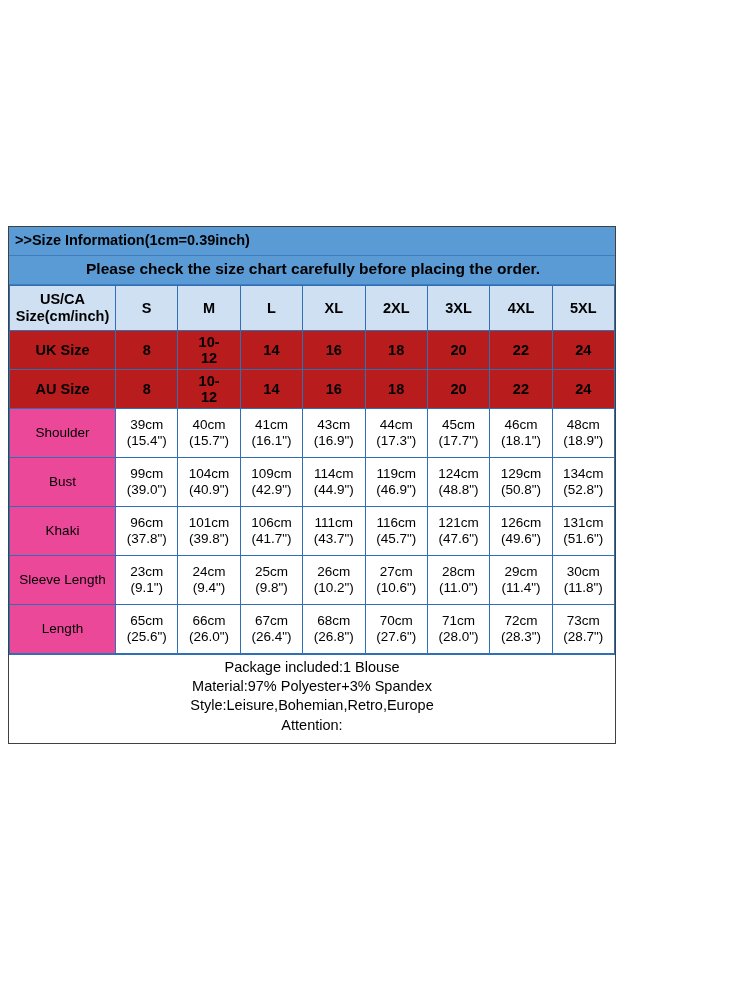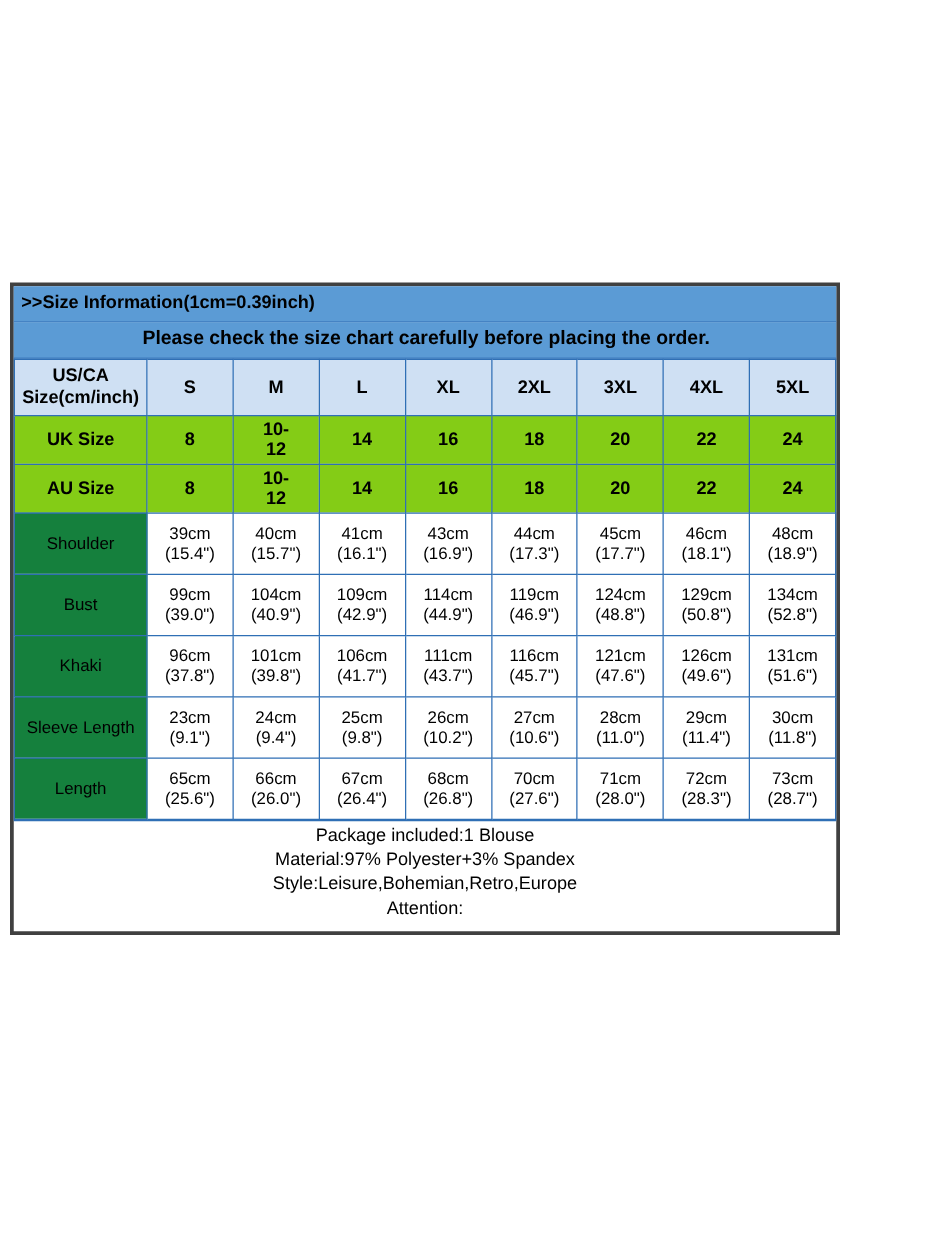--- a/index.html
+++ b/index.html
@@ -11,22 +11,22 @@
     width: 750px;
     height: 1000px;
     font-family: "Liberation Sans", sans-serif;
     position: relative;
     overflow: hidden;
   }
   #chart-wrap {
     position: absolute;
     left: 8px;
     top: 226px;
-    width: 664px;
-    border: 3px solid #404040;
+    width: 608px;
+    border: 1px solid #404040;
     box-sizing: border-box;
     background: #ffffff;
   }
   .banner {
     background: #5b9bd5;
     color: #000000;
     font-weight: bold;
     font-size: 14.5px;
     padding: 4px 4px 4px 6px;
     line-height: 1.35;
@@ -44,39 +44,39 @@
     table-layout: fixed;
   }
   table.size td {
     border: 1px solid #2f6fb5;
     text-align: center;
     font-size: 13.5px;
     color: #000000;
     padding: 2px 1px;
   }
   td.rowhead {
-    background: #15803d;
+    background: #ec4899;
     font-size: 14px;
     text-align: center;
   }
   td.corner {
     background: #cfe0f3;
     font-weight: bold;
     font-size: 13px;
     line-height: 1.15;
     padding: 4px 2px;
   }
   tr.hdr td {
     background: #cfe0f3;
     font-weight: bold;
     font-size: 14.5px;
     padding: 5px 1px;
   }
   tr.uk td, tr.au td {
-    background: #84cc16;
+    background: #b91c1c;
     font-weight: bold;
     font-size: 14.5px;
     padding: 3px 19px;
   }
   tr.uk td.rowhead, tr.au td.rowhead {
     font-weight: bold;
   }
   .cm { display: block; line-height: 1.2; }
   .inch { display: block; line-height: 1.2; }
   .measrow td { height: 44px; }

